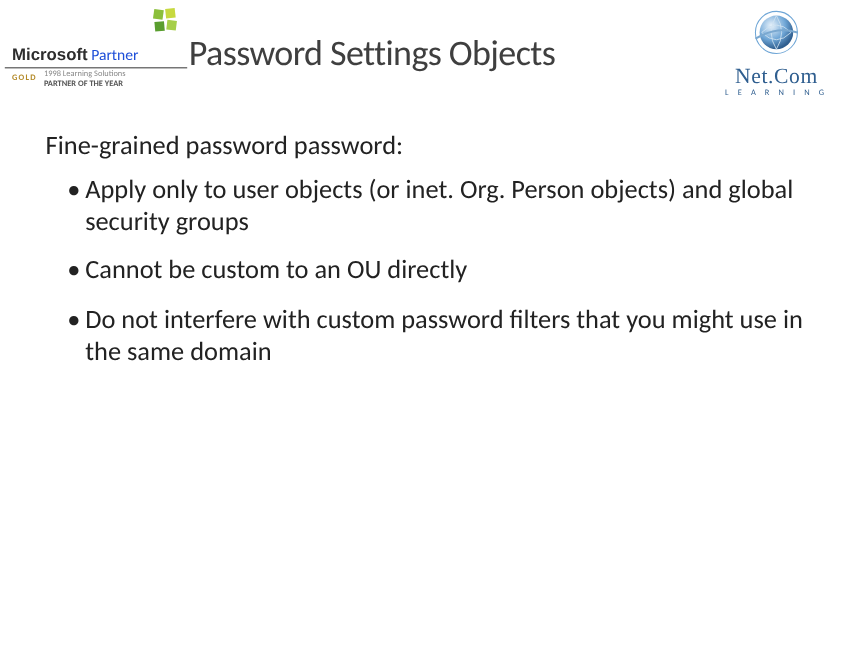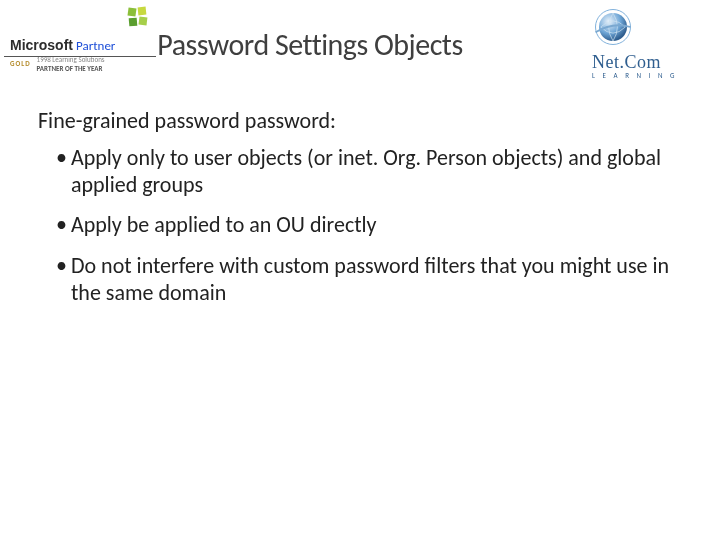--- a/index.html
+++ b/index.html
@@ -8,21 +8,21 @@
 
   
   .logo-left { position: absolute; top: 4px; left: 10px; width: 150px; }
   .gold-bar { position: absolute; top: 40px; left: 4px; font-size: 7px; letter-spacing: 1px; color: #b48b2a; font-weight: bold; }
   .ms-line { display: flex; align-items: baseline; gap: 3px; }
   .ms-bold { font-family: "Segoe UI", Arial, sans-serif; font-weight: 800; font-size: 14px; color: #2d2d2d; margin-top: 13px; }
   .ms-partner { font-size: 13px; color: #1d4ed8; }
   .flag { position: absolute; top: 2px; left: 116px; width: 24px; height: 24px; }
   .hr-top { position: absolute; top: 56px; left: 4px; width: 152px; height: 1px; background: #555; }
 
-  .logo-right { position: absolute; top: 6px; right: 18px; width: 110px; text-align: left; }
+  .logo-right { position: absolute; top: 6px; right: 18px; width: 110px; text-align: center; }
   .globe-wrap { display: inline-block; }
   .netcom-text { font-family: Georgia, "Times New Roman", serif; font-size: 18px; color: #2f5e8f; font-weight: 500; letter-spacing: 0.5px; }
   .netcom-sub { font-size: 7px; letter-spacing: 3px; color: #2f5e8f; margin-top: -2px; }
 
   .title { position: absolute; top: 26px; left: 0; width: 572px; text-align: center; font-size: 30px; color: #3f3f3f; font-family: Candara, Calibri, sans-serif; font-weight: 400; letter-spacing: -0.5px; padding-left: 48px; }
 
   .content { position: absolute; top: 108px; left: 38px; width: 640px; font-size: 22px; line-height: 1.22; color: #222; }
   .para1 { margin-bottom: 22px; }
   .para2 { margin-bottom: 10px; }
   .bullets { margin-left: 18px; }
@@ -82,25 +82,25 @@
     <div class="netcom-sub">L E A R N I N G</div>
   </div>
 
   <div class="title">Password Settings Objects</div>
 
   <div class="content">
     <div class="para2">Fine-grained password password:</div>
     <div class="bullets">
       <div class="bullet">
         <span class="dot">•</span>
-        <span class="txt">Apply only to user objects (or inet. Org. Person objects) and global   applied groups</span>
+        <span class="txt">Apply only to user objects (or inet. Org. Person objects) and global   security groups</span>
       </div>
       <div class="bullet">
         <span class="dot">•</span>
-        <span class="txt">Apply be applied to an OU directly</span>
+        <span class="txt">Cannot be custom to an OU directly</span>
       </div>
       <div class="bullet">
         <span class="dot">•</span>
         <span class="txt">Do not interfere with custom password filters that you might use in the same domain</span>
       </div>
     </div>
   </div>
 
 </div>
 

